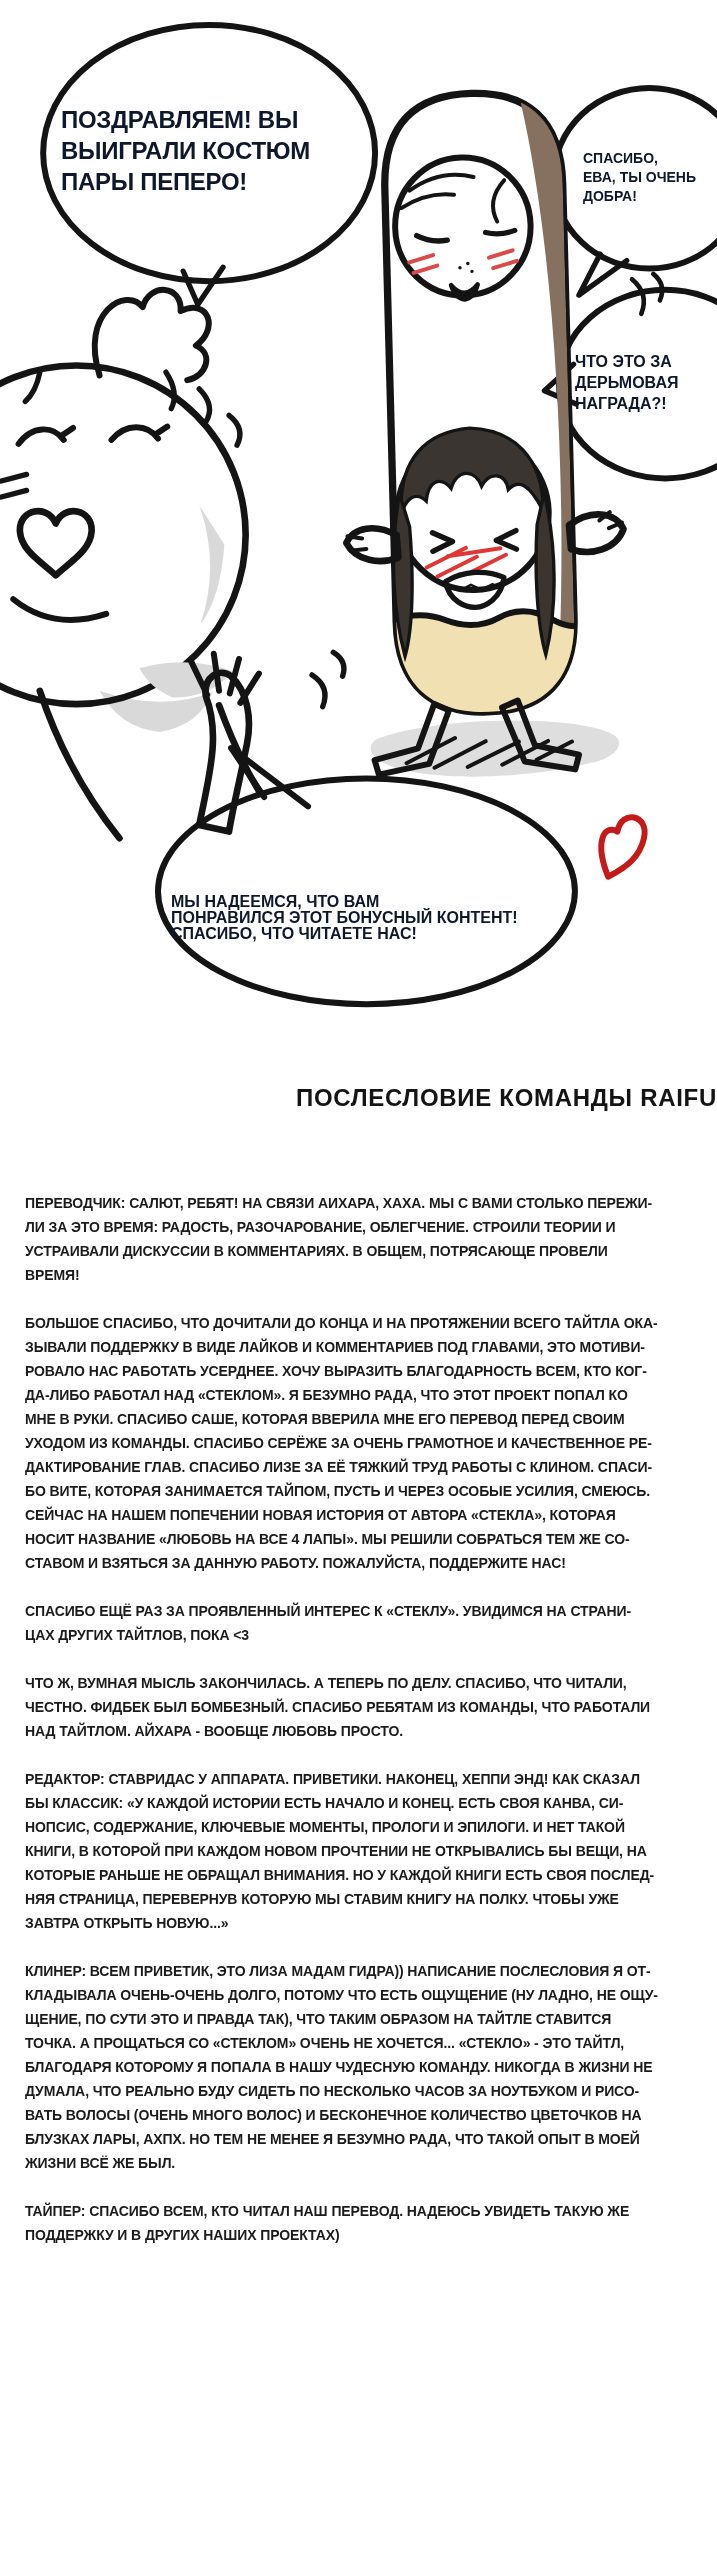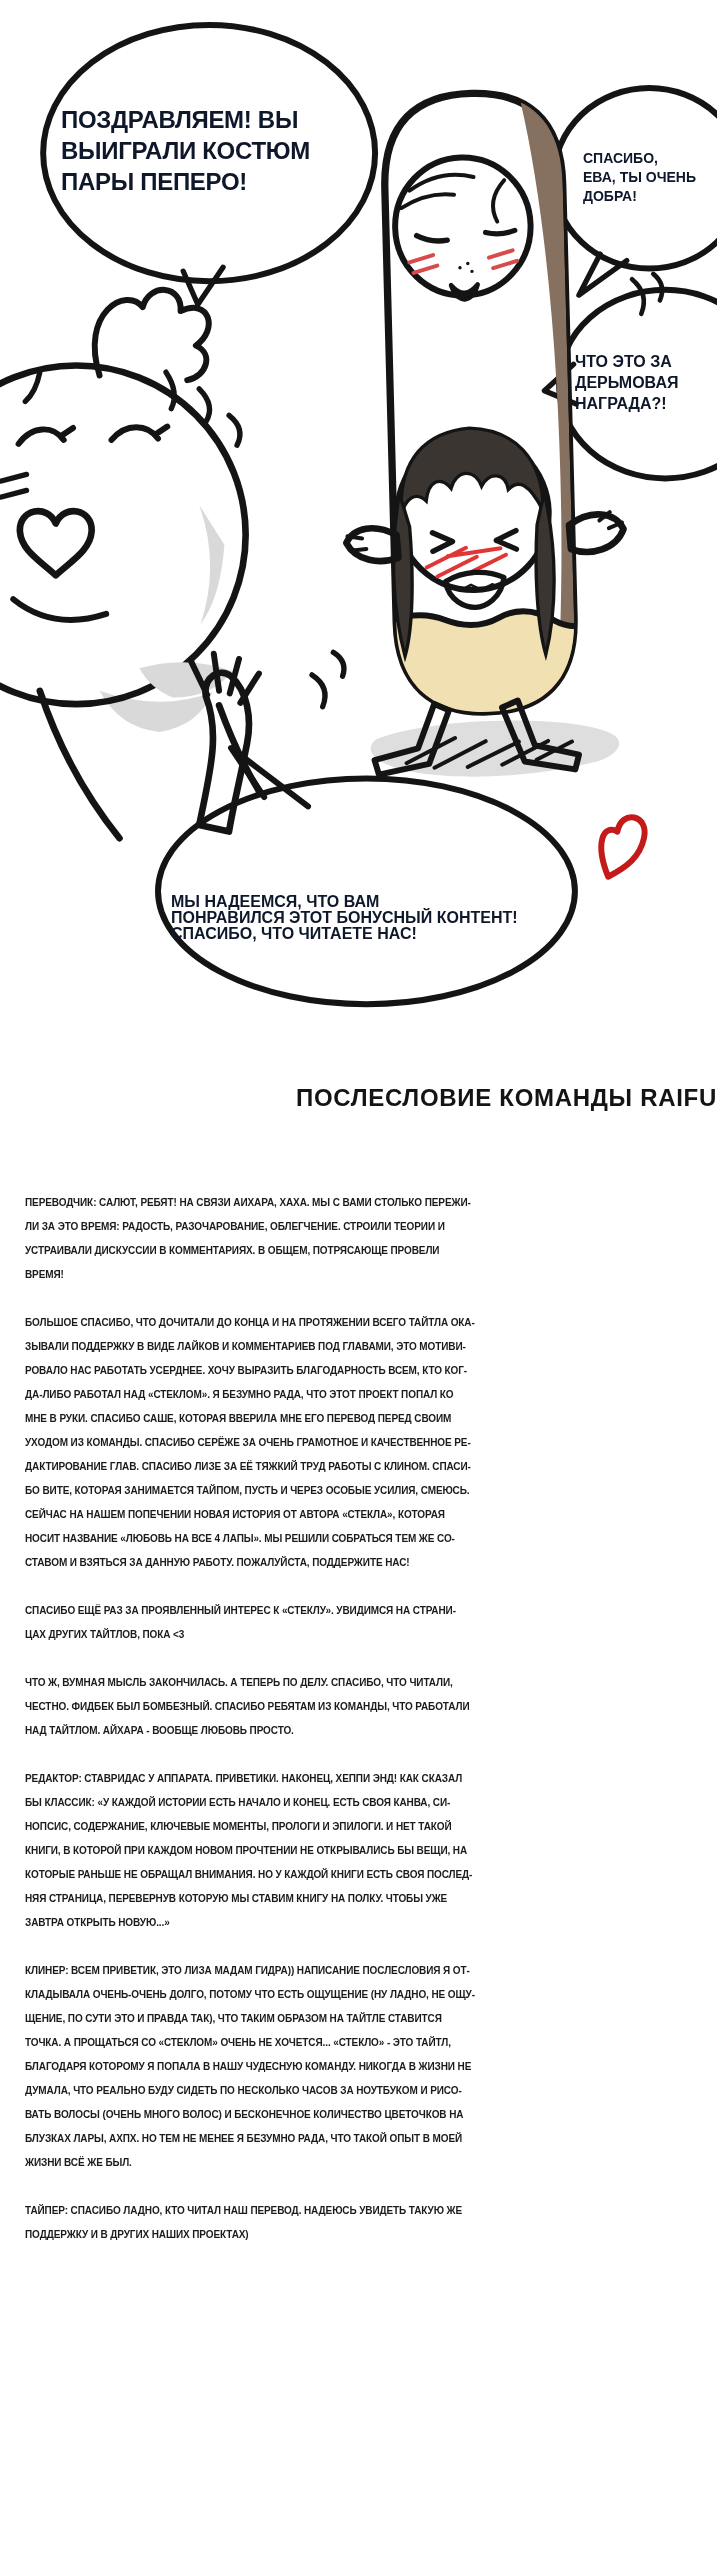--- a/index.html
+++ b/index.html
@@ -10,21 +10,21 @@
   .bubble-text{position:absolute;text-align:left;white-space:pre-line;
                font-weight:bold;color:#0f172a;}
   .bt1{left:61px;top:104px;width:296px;font-size:24px;line-height:31px;letter-spacing:-0.3px;}
   .bt2{left:583px;top:149px;width:133px;font-size:14px;line-height:19px;}
   .bt3{left:575px;top:351px;width:142px;font-size:16px;line-height:21px;}
   .bt4{left:171px;top:894px;width:392px;font-size:16px;line-height:16px;}
   .afterword-title{position:absolute;left:0;top:1083px;width:717px;text-align:right;
                    font-size:24px;line-height:29px;font-weight:bold;letter-spacing:0.7px;
                    white-space:pre;color:#141414;}
   .afterword-body{position:absolute;left:25px;top:1191px;width:671px;}
-  .para{margin:0 0 24px 0;font-size:10px;line-height:24px;font-weight:bold;
+  .para{margin:0 0 24px 0;font-size:14px;line-height:24px;font-weight:bold;
         letter-spacing:-0.1px;white-space:pre;color:#1b1b1b;}
 </style>
 </head>
 <body>
 
 <div class="page">
 
   <svg class="illustration" width="717" height="1063" viewBox="0 0 1080 1600">
     <defs>
       <clipPath id="stickClip">
@@ -163,18 +163,18 @@
 ЗАВТРА ОТКРЫТЬ НОВУЮ...»</p>
     <p class="para">КЛИНЕР: ВСЕМ ПРИВЕТИК, ЭТО ЛИЗА МАДАМ ГИДРА)) НАПИСАНИЕ ПОСЛЕСЛОВИЯ Я ОТ-
 КЛАДЫВАЛА ОЧЕНЬ-ОЧЕНЬ ДОЛГО, ПОТОМУ ЧТО ЕСТЬ ОЩУЩЕНИЕ (НУ ЛАДНО, НЕ ОЩУ-
 ЩЕНИЕ, ПО СУТИ ЭТО И ПРАВДА ТАК), ЧТО ТАКИМ ОБРАЗОМ НА ТАЙТЛЕ СТАВИТСЯ
 ТОЧКА. А ПРОЩАТЬСЯ СО «СТЕКЛОМ» ОЧЕНЬ НЕ ХОЧЕТСЯ... «СТЕКЛО» - ЭТО ТАЙТЛ,
 БЛАГОДАРЯ КОТОРОМУ Я ПОПАЛА В НАШУ ЧУДЕСНУЮ КОМАНДУ. НИКОГДА В ЖИЗНИ НЕ
 ДУМАЛА, ЧТО РЕАЛЬНО БУДУ СИДЕТЬ ПО НЕСКОЛЬКО ЧАСОВ ЗА НОУТБУКОМ И РИСО-
 ВАТЬ ВОЛОСЫ (ОЧЕНЬ МНОГО ВОЛОС) И БЕСКОНЕЧНОЕ КОЛИЧЕСТВО ЦВЕТОЧКОВ НА
 БЛУЗКАХ ЛАРЫ, АХПХ. НО ТЕМ НЕ МЕНЕЕ Я БЕЗУМНО РАДА, ЧТО ТАКОЙ ОПЫТ В МОЕЙ
 ЖИЗНИ ВСЁ ЖЕ БЫЛ.</p>
-    <p class="para">ТАЙПЕР: СПАСИБО ЛАДНО, КТО ЧИТАЛ НАШ ПЕРЕВОД. НАДЕЮСЬ УВИДЕТЬ ТАКУЮ ЖЕ
+    <p class="para">ТАЙПЕР: СПАСИБО ВСЕМ, КТО ЧИТАЛ НАШ ПЕРЕВОД. НАДЕЮСЬ УВИДЕТЬ ТАКУЮ ЖЕ
 ПОДДЕРЖКУ И В ДРУГИХ НАШИХ ПРОЕКТАХ)</p>
   </div>
 
 </div>
 
 
 </body></html>

